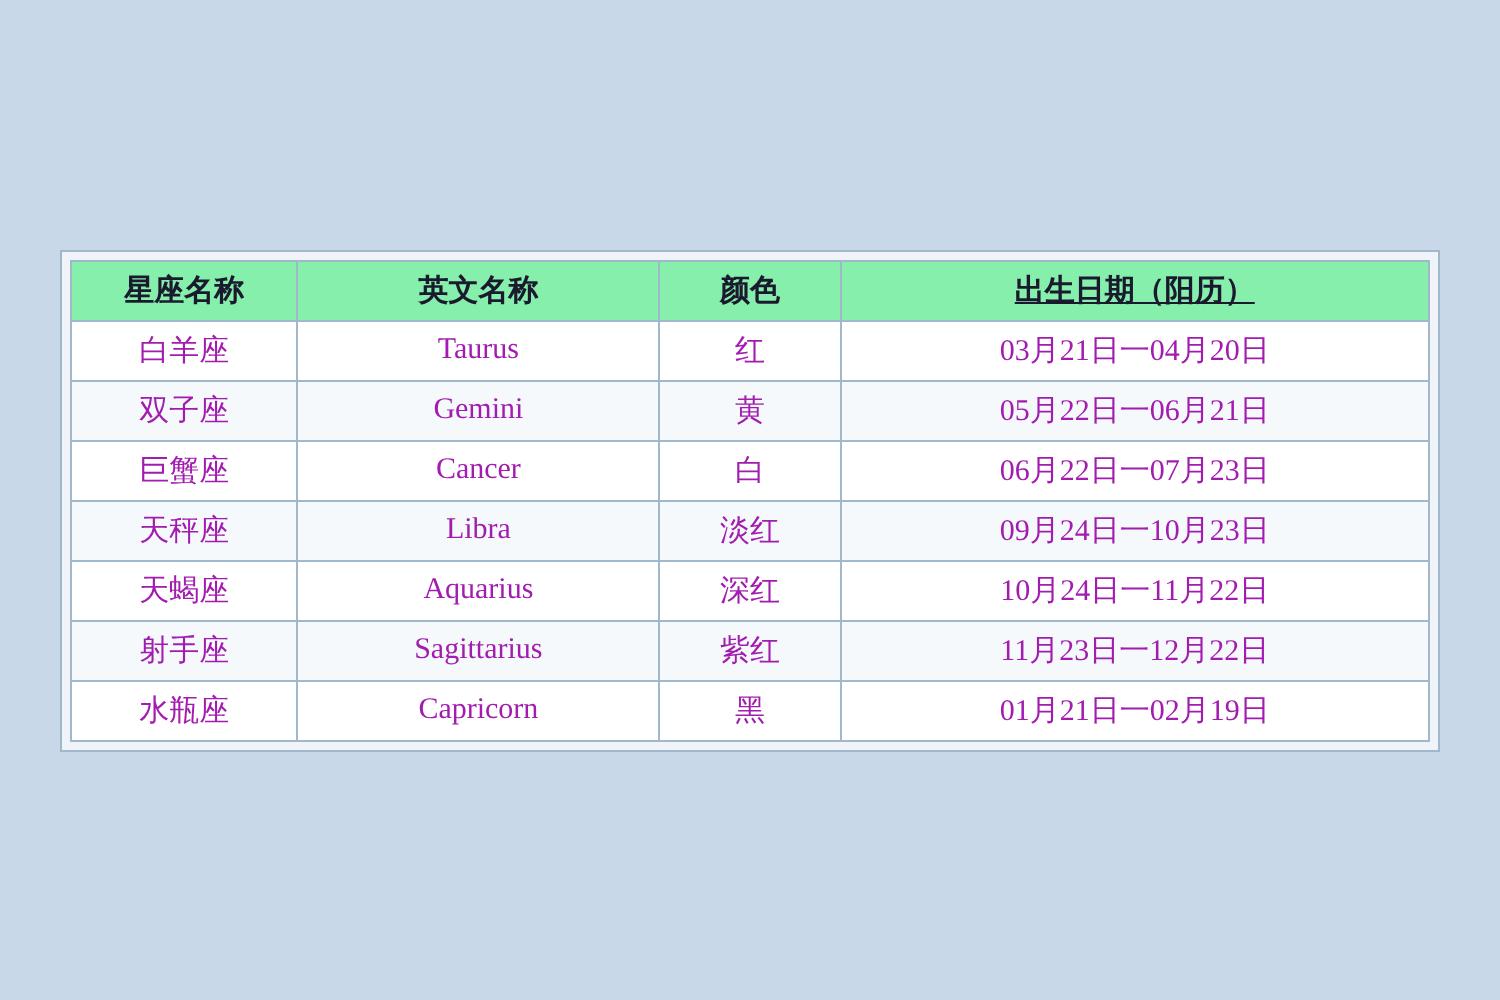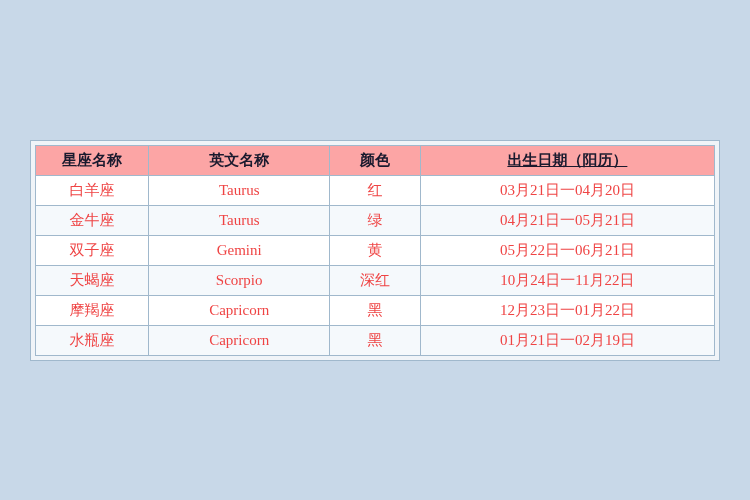--- a/index.html
+++ b/index.html
@@ -19,24 +19,24 @@
     }
     table {
       border-collapse: collapse;
       width: 680px;
     }
     th, td {
       border: 1px solid #a0b8cc;
       text-align: center;
       padding: 5px 8px;
       font-size: 15px;
-      color: #ef4444;
+      color: #a21caf;
     }
     thead tr th {
-      background-color: #fca5a5;
+      background-color: #86efac;
       font-weight: bold;
       font-size: 15px;
       color: #1a1a2e;
     }
     tbody tr td {
       background-color: #ffffff;
     }
     tbody tr:nth-child(even) td {
       background-color: #f5f9fc;
     }
@@ -59,42 +59,48 @@
       </tr>
     </thead>
     <tbody id="table-body">
     <tr>
           <td>白羊座</td>
           <td>Taurus</td>
           <td>红</td>
           <td>03月21日一04月20日</td>
         </tr>
         <tr>
-          <td>金牛座</td>
-          <td>Taurus</td>
-          <td>绿</td>
-          <td>04月21日一05月21日</td>
-        </tr>
-        <tr>
           <td>双子座</td>
           <td>Gemini</td>
           <td>黄</td>
           <td>05月22日一06月21日</td>
         </tr>
         <tr>
+          <td>巨蟹座</td>
+          <td>Cancer</td>
+          <td>白</td>
+          <td>06月22日一07月23日</td>
+        </tr>
+        <tr>
+          <td>天秤座</td>
+          <td>Libra</td>
+          <td>淡红</td>
+          <td>09月24日一10月23日</td>
+        </tr>
+        <tr>
           <td>天蝎座</td>
-          <td>Scorpio</td>
+          <td>Aquarius</td>
           <td>深红</td>
           <td>10月24日一11月22日</td>
         </tr>
         <tr>
-          <td>摩羯座</td>
-          <td>Capricorn</td>
-          <td>黑</td>
-          <td>12月23日一01月22日</td>
+          <td>射手座</td>
+          <td>Sagittarius</td>
+          <td>紫红</td>
+          <td>11月23日一12月22日</td>
         </tr>
         <tr>
           <td>水瓶座</td>
           <td>Capricorn</td>
           <td>黑</td>
           <td>01月21日一02月19日</td>
         </tr>
       </tbody>
   </table>
 </div>

